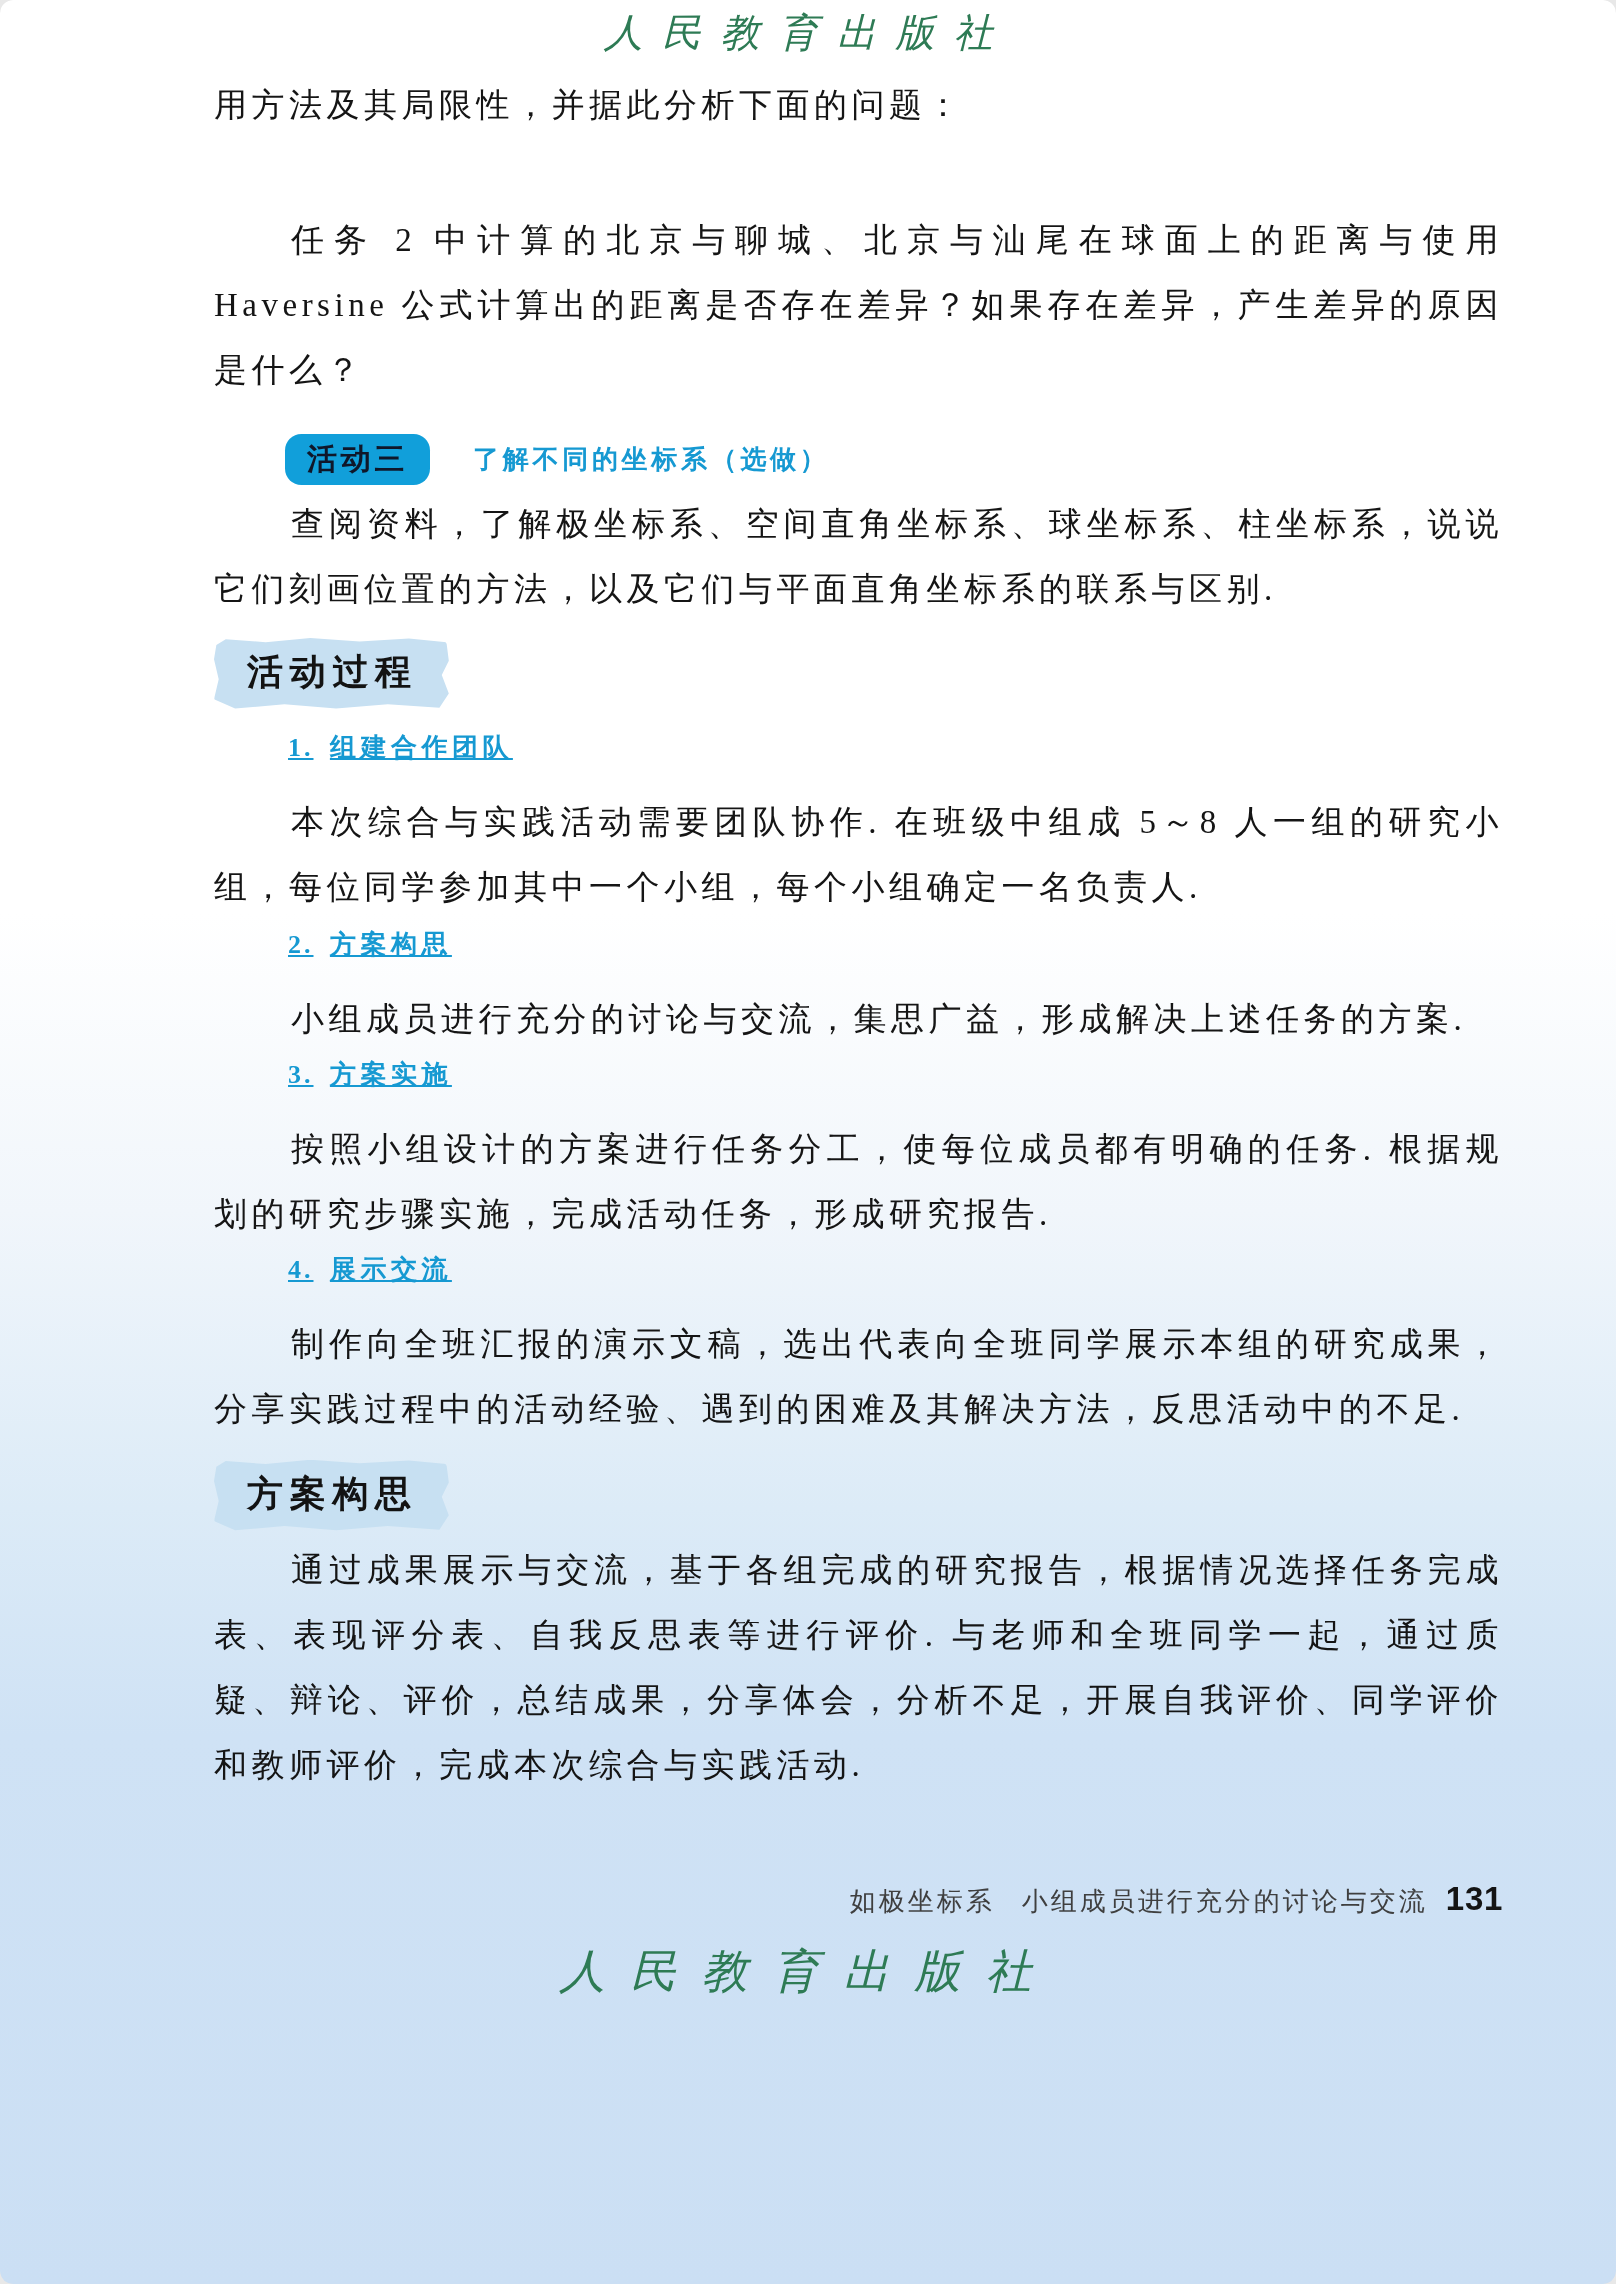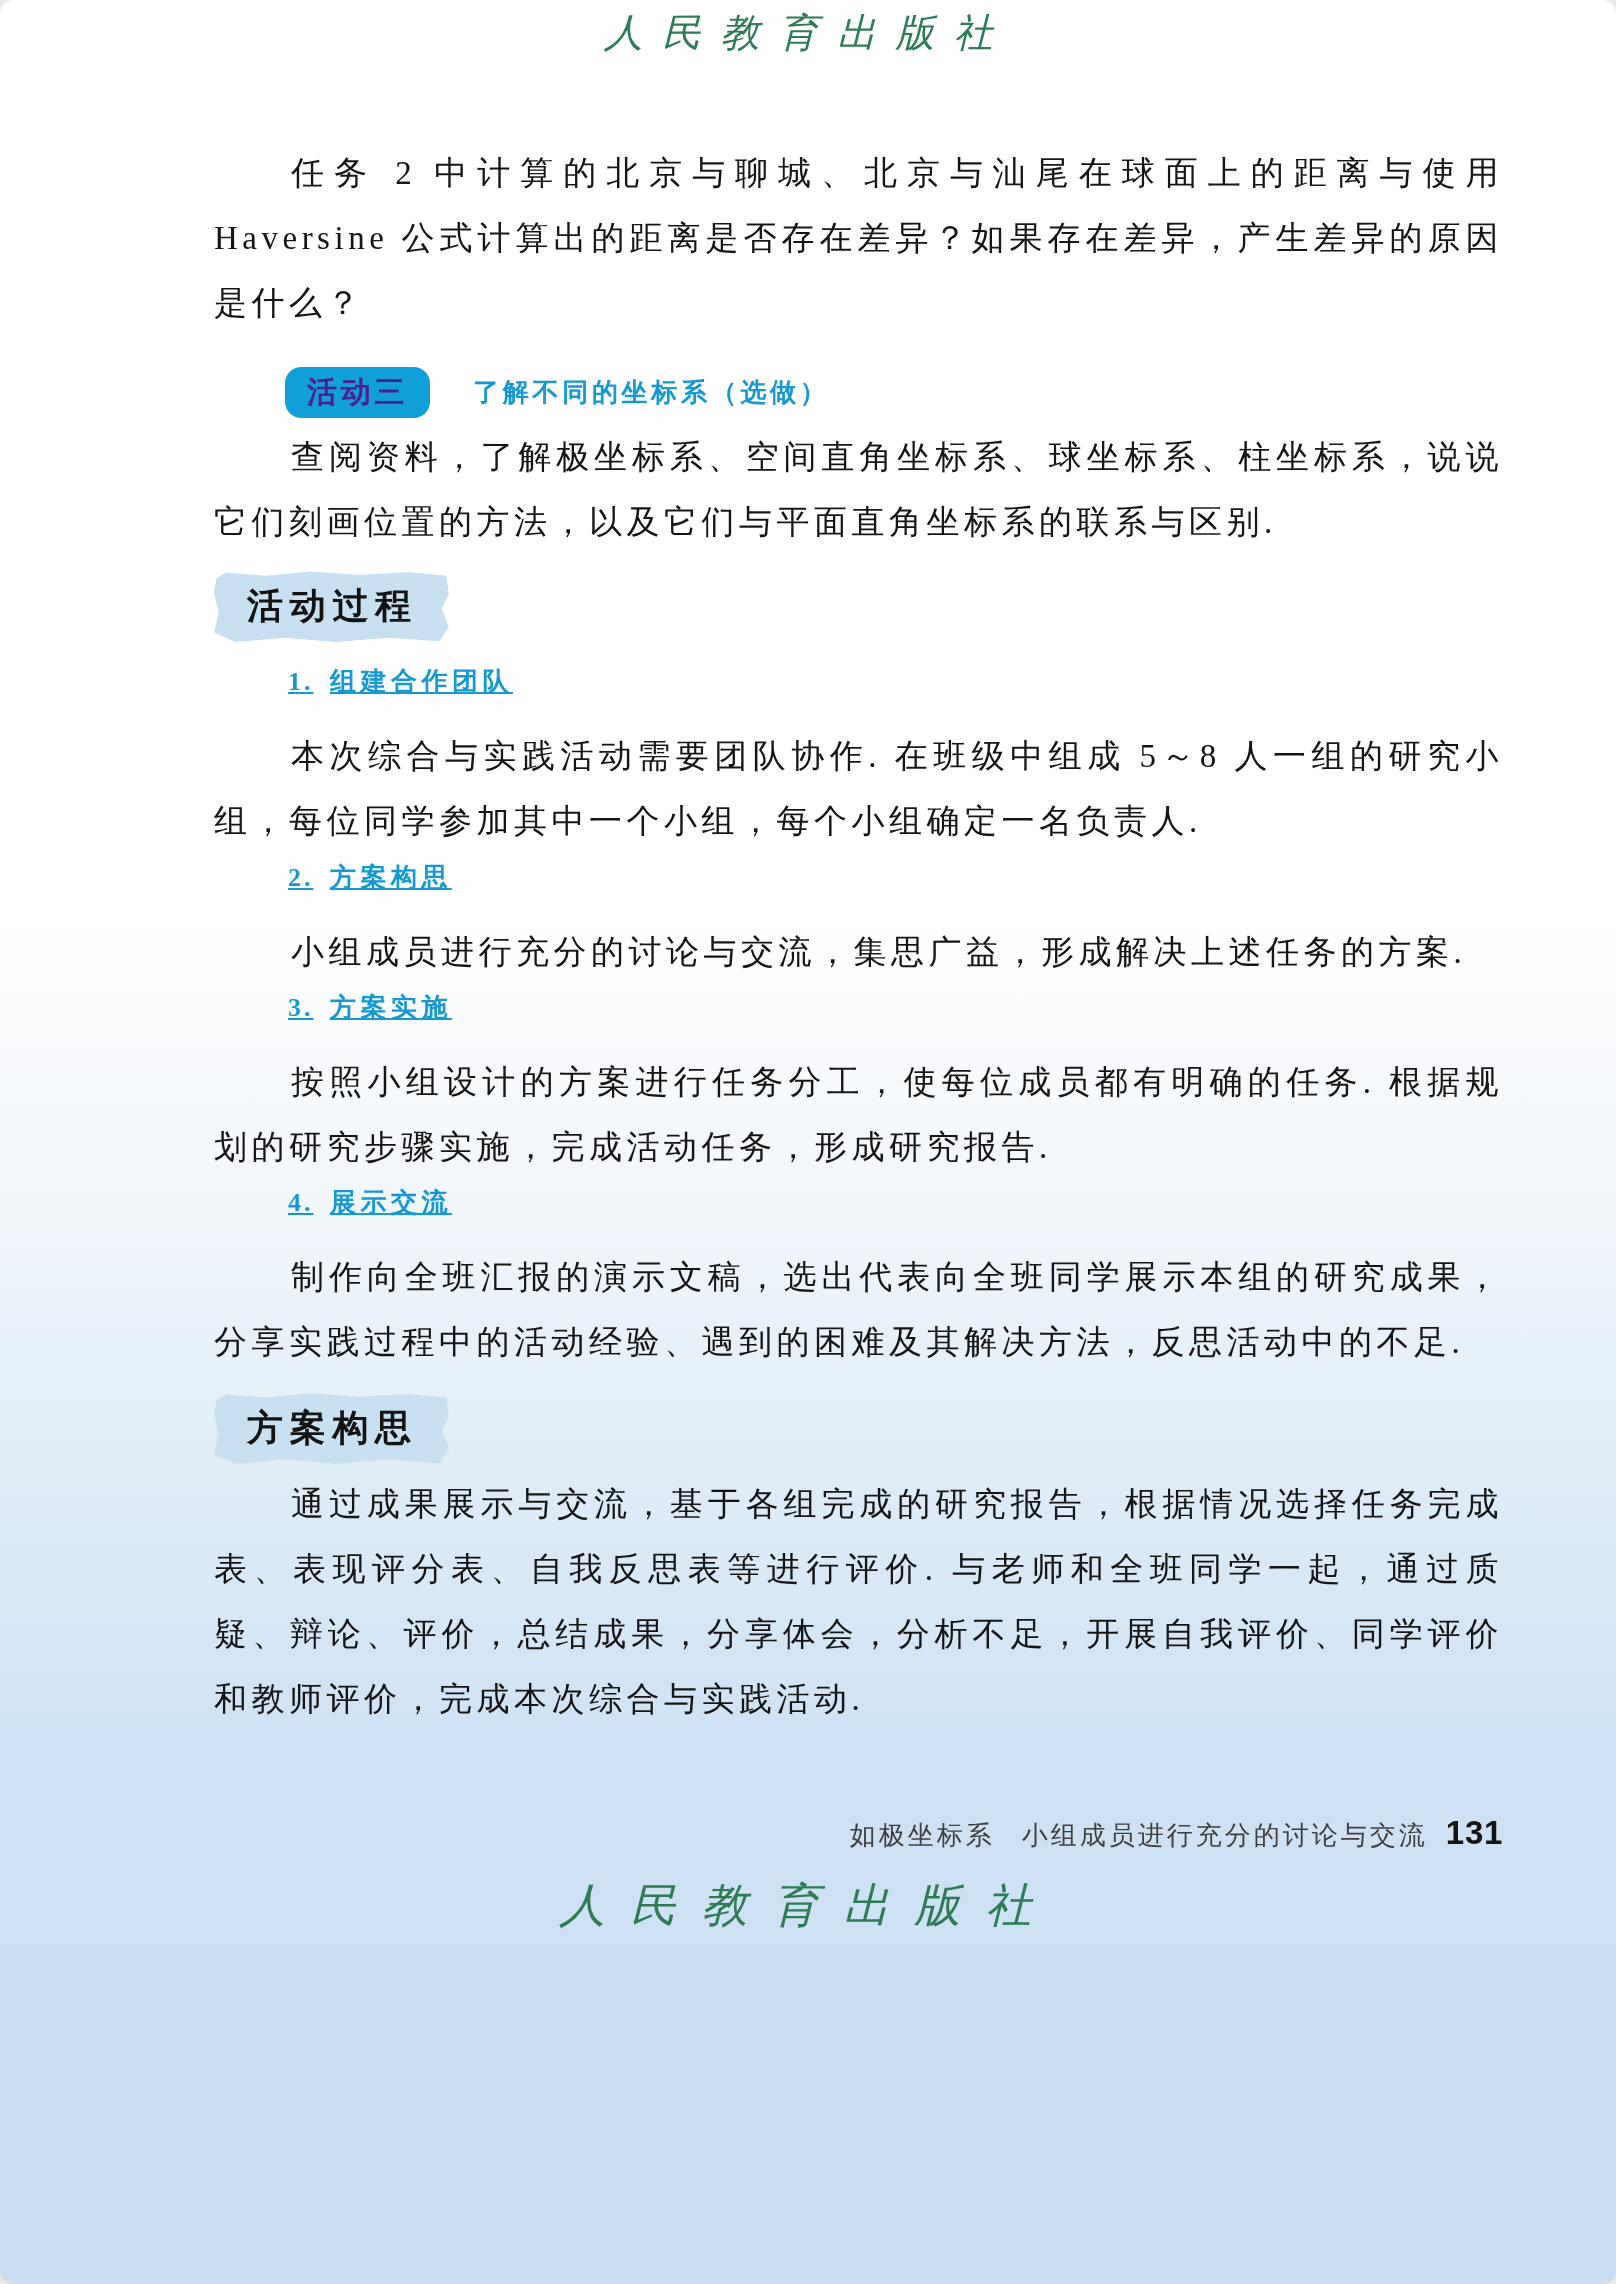--- a/index.html
+++ b/index.html
@@ -58,21 +58,21 @@
     padding-left: 71px;
   }
   .badge {
     display: inline-flex;
     align-items: center;
     justify-content: center;
     height: 51px;
     padding: 0 22px;
     border-radius: 16.4px;
     background: #119fda;
-    color: #4c1d95;
+    color: #0f172a;
     font-family: "Liberation Sans", sans-serif;
     font-size: 30px;
     font-weight: bold;
     letter-spacing: 3.7px;
   }
   .activity-title {
     margin-left: 43px;
     color: #1699d2;
     font-family: "Liberation Sans", sans-serif;
     font-size: 26px;
@@ -134,20 +134,21 @@
 </style>
 </head>
 <body>
 
 <div class="page">
 
   <div class="logo logo-top">人民教育出版社</div>
 
   <div class="content">
 
+    <p class="body-text p-intro">用方法及其局限性，并据此分析下面的问题：</p>
 
     <p class="body-text indent p-task">任务 2 中计算的北京与聊城、北京与汕尾在球面上的距离与使用 Haversine 公式计算出的距离是否存在差异？如果存在差异，产生差异的原因是什么？</p>
 
     <div class="activity-heading">
       <span class="badge">活动三</span>
       <span class="activity-title">了解不同的坐标系（选做）</span>
     </div>
 
 
     <p class="body-text indent p-act2">查阅资料，了解极坐标系、空间直角坐标系、球坐标系、柱坐标系，说说它们刻画位置的方法，以及它们与平面直角坐标系的联系与区别.</p>

